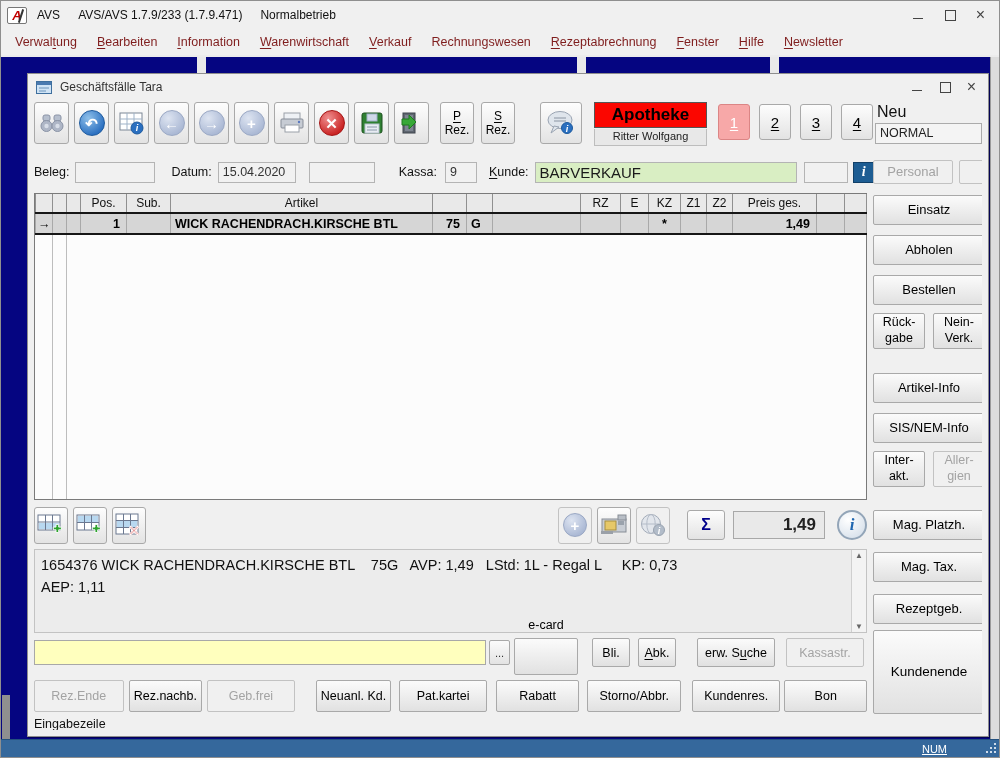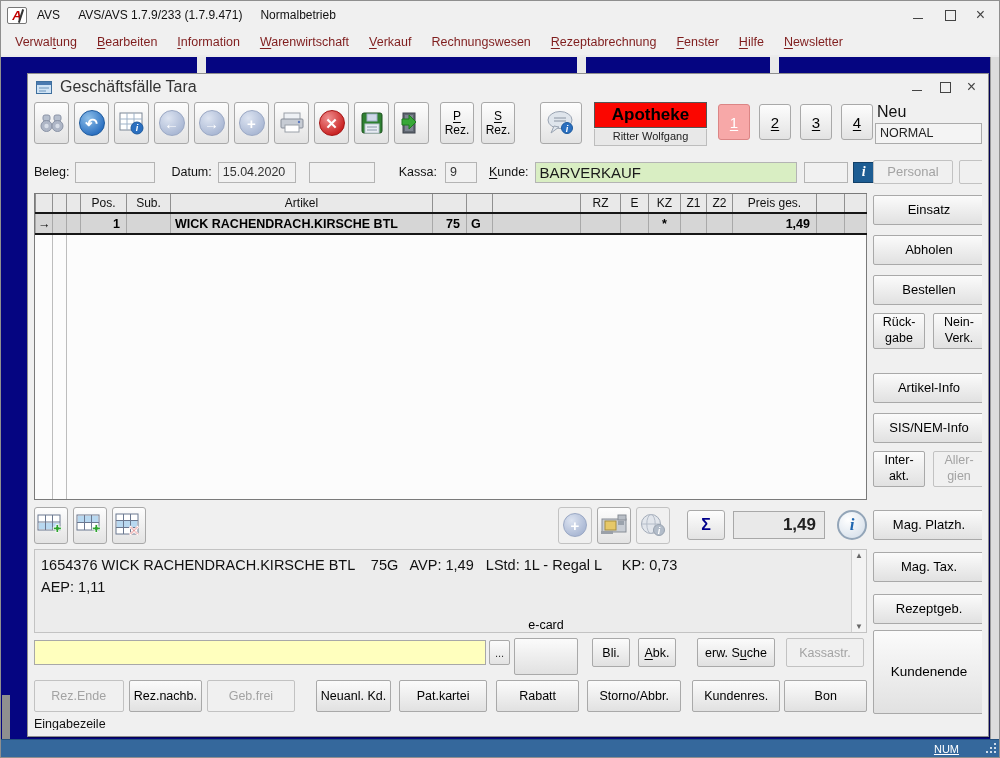--- a/index.html
+++ b/index.html
@@ -32,21 +32,21 @@
   .mdi { flex:1; position:relative; background:#050581; border-top:2px solid #ececec; overflow:hidden; }
   .mdi-gap { position:absolute; top:0; width:9px; height:16px; background:#e9e9e9; }
   .mdi-right-strip { position:absolute; top:0; right:0; width:9px; bottom:0; background:#dcdcdc; border-left:1px solid #9a9a9a; }
   .mdi-left-piece { position:absolute; left:1px; bottom:0; width:8px; height:44px; background:#8f8f8f; }
 
   
   .child { position:absolute; left:26px; top:16px; right:10px; bottom:2px;
            background:#f0f0f0; border:1px solid #8e8e8e; box-shadow:1px 1px 0 rgba(0,0,0,.35);
            display:flex; flex-direction:column; }
   .ctitle { height:26px; display:flex; align-items:center; padding:0 8px; flex:none; }
-  .ctitle-label { font-size:16px; color:#333; margin-left:8px; }
+  .ctitle-label { font-size:12px; color:#333; margin-left:8px; }
   .cctrls { margin-left:auto; display:flex; align-items:center; gap:16px; padding-right:4px; }
   .cbody { flex:1; padding:2px 6px 6px 6px; display:flex; flex-direction:column; overflow:hidden; }
 
   
   .toolbar { display:flex; align-items:flex-start; height:52px; flex:none; }
   .tbtn { width:35px; height:42px; border:1px solid #a9a9a9; border-radius:3px;
           background:linear-gradient(#fdfdfd,#e3e3e3); display:flex; align-items:center; justify-content:center; margin-right:5px; }
   .circ { width:26px; height:26px; border-radius:50%; display:flex; align-items:center; justify-content:center;
           color:#fff; font-weight:bold; font-size:15px; line-height:1; }
   .circ.blue { background:radial-gradient(circle at 35% 30%, #8fc0ea, #2a6fc0 75%); border:1px solid #1d5a9e; }
@@ -152,21 +152,21 @@
   .sb-pair { display:flex; justify-content:space-between; flex:none; }
   .sb-pair .sbtn { width:52px; height:36px; flex-direction:column; font-size:12.5px; }
   .personalrow { display:flex; justify-content:space-between; flex:none; }
   .personalrow .sbtn { width:80px; height:24px; }
   .personalrow .sbtn.mini { width:26px; }
   .kundenende { height:84px; font-size:13.5px; }
 
   
   .statusbar { height:18px; background:#35689c; border-top:1px solid #24517e; display:flex; align-items:center;
                justify-content:flex-end; color:#fff; font-size:11px; flex:none; }
-  .num { margin-right:24px;text-decoration:underline; }
+  .num { margin-right:36px;text-decoration:underline; }
   .grip { position:relative; width:14px; height:13px; margin-right:2px; }
   .grip::after { content:""; position:absolute; right:1px; bottom:2px; width:2px; height:2px; background:#cfdceb;
                  box-shadow:-4px 0 #cfdceb, -8px 0 #cfdceb, 0 -4px #cfdceb, -4px -4px #cfdceb, 0 -8px #cfdceb; }
 </style>
 </head>
 <body>
 
 <div class="window">
 
   <div class="titlebar">

